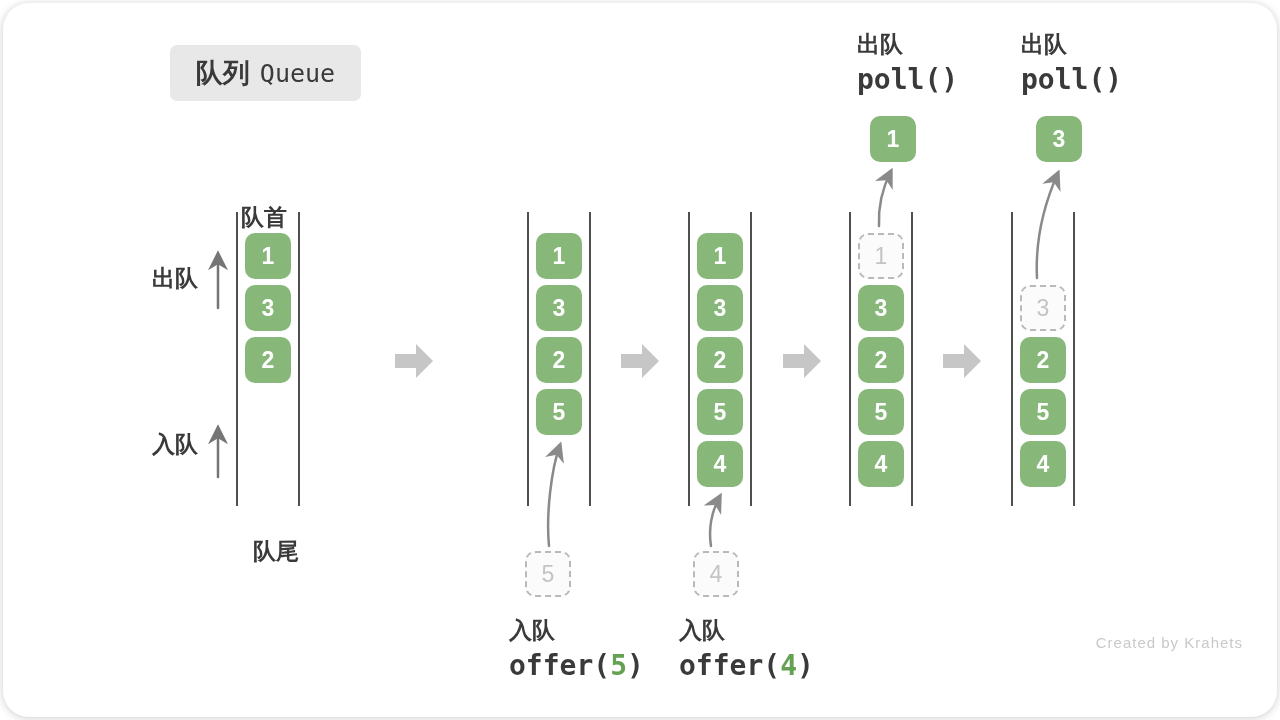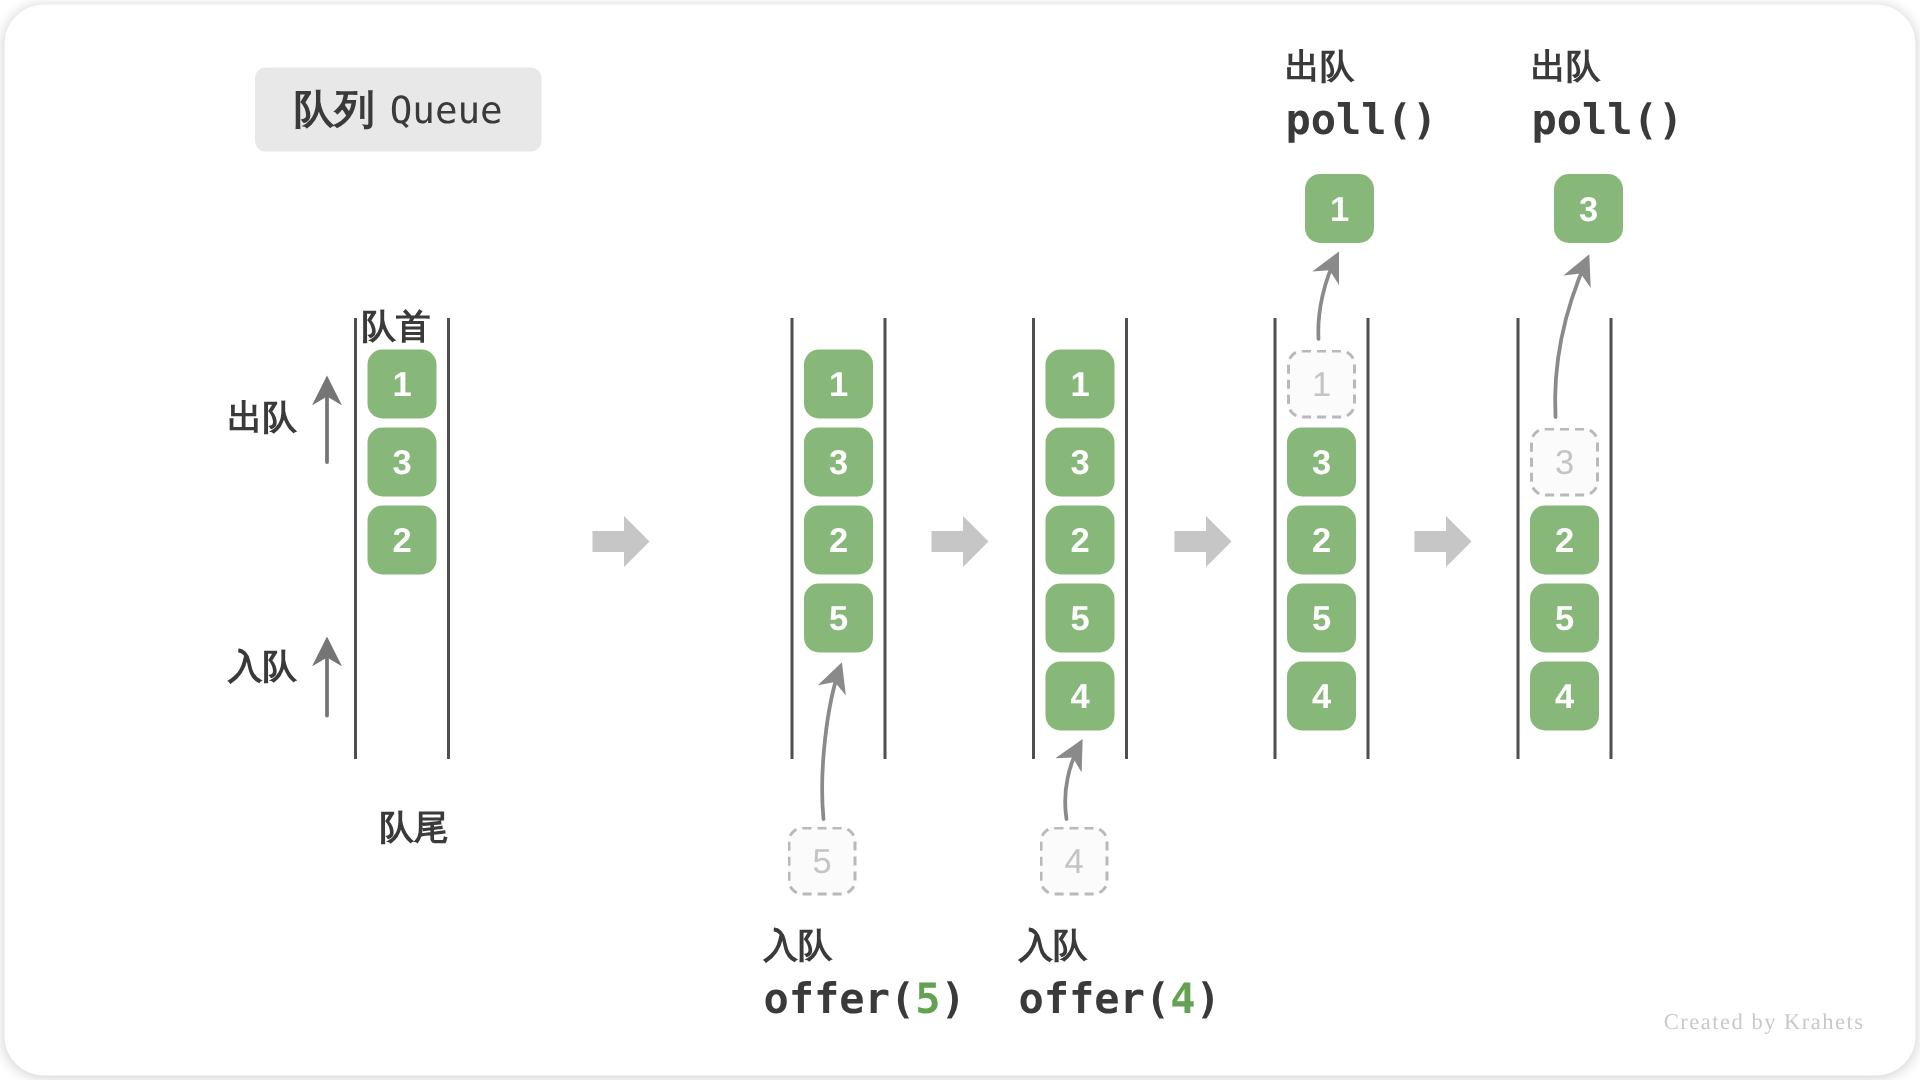--- a/index.html
+++ b/index.html
@@ -18,21 +18,21 @@
   .cell.ghost{background:var(--ghost_bg);border:2px dashed var(--ghost_border);
         color:var(--ghost_text);font-weight:400;box-sizing:border-box;line-height:42px;}
   .zh-label{position:absolute;font-size:23px;font-weight:700;color:var(--text);white-space:nowrap;}
   .title-box{position:absolute;left:170px;top:45px;width:191px;height:56px;background:var(--title_bg);
         border-radius:7px;display:flex;align-items:center;justify-content:center;gap:10px;}
   .title-zh{font-size:27px;font-weight:700;color:var(--text);}
   .title-en{font-family:"DejaVu Sans Mono",monospace;font-size:25px;color:var(--text);}
   .op-label{position:absolute;white-space:nowrap;line-height:36px;font-size:23px;font-weight:700;}
   .op-label .code{display:block;font-family:"DejaVu Sans Mono",monospace;font-weight:700;font-size:28px;}
   .op-label .code .arg{color:var(--code_green);}
-  .watermark{position:absolute;right:37px;top:674px;font-family:Liberation Serif, serif;
+  .watermark{position:absolute;right:37px;top:634px;font-family:Liberation Sans, sans-serif;
         font-size:15px;letter-spacing:1px;color:var(--muted);}
   .vline{stroke:var(--line);stroke-width:2;}
   .flow{fill:var(--block_arrow);}
   .curve{stroke:var(--arrow);stroke-width:2.5;fill:none;stroke-linecap:round;}
   .uparrow{stroke:#757575;stroke-width:2.5;stroke-linecap:round;}
 </style>
 </head>
 <body>
 
 <div class="canvas">

